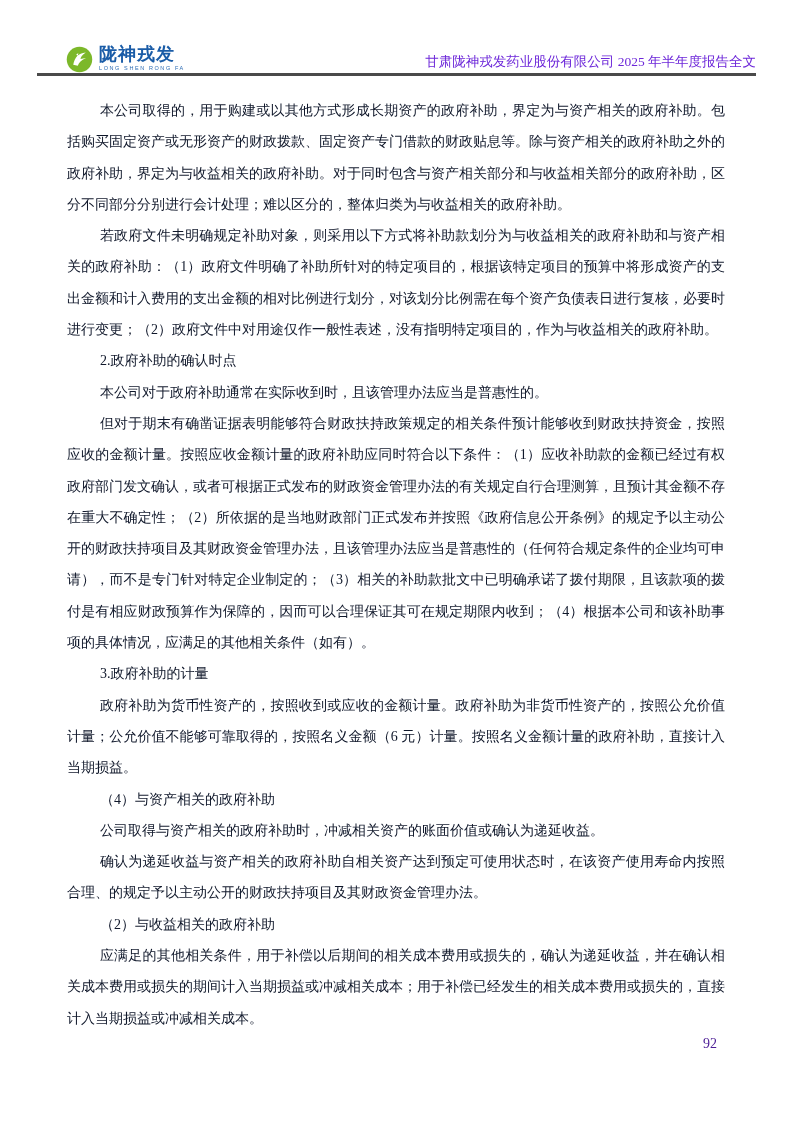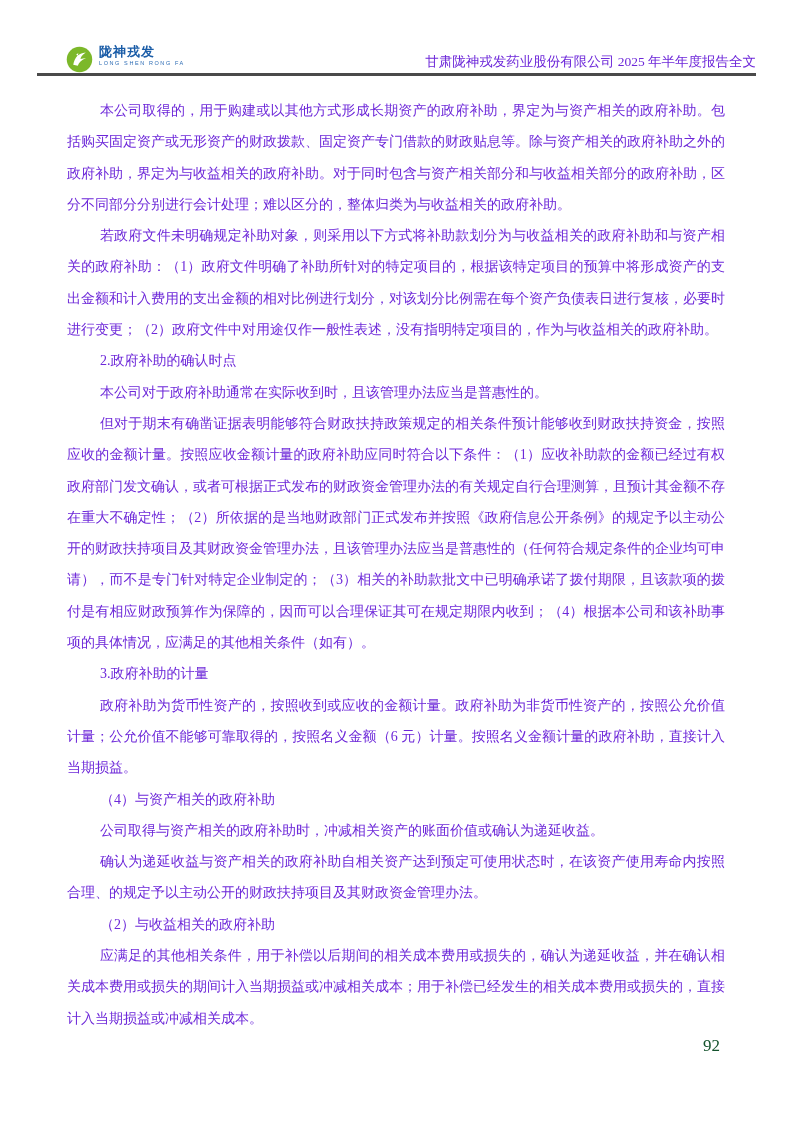--- a/index.html
+++ b/index.html
@@ -14,21 +14,21 @@
   }
   
   .logo{
     position:absolute;left:66px;top:45px;
     display:flex;align-items:flex-start;
   }
   .logo-icon{display:block;margin-top:1px;}
   .logo-text{margin-left:6px;line-height:1;}
   .logo-cn{
     font-family:"Liberation Sans","DejaVu Sans",sans-serif;
-    font-size:13px;font-weight:bold;color:#1a5ca7;
+    font-size:18px;font-weight:bold;color:#1a5ca7;
     letter-spacing:1px;
   }
   .logo-en{
     font-family:"Liberation Sans","DejaVu Sans",sans-serif;
     font-size:5.5px;color:#2e6db5;letter-spacing:1.6px;
     margin-top:3px;white-space:nowrap;
   }
   .doc-title{
     position:absolute;top:53px;right:37px;
     font-size:13.5px;color:#6d28d9;white-space:nowrap;
@@ -40,26 +40,26 @@
   
   .doc-body{
     position:absolute;left:67px;top:95px;width:658px;
   }
   .doc-body p{
     margin:0;
     font-size:14px;
     line-height:31.3px;
     text-align:justify;
     text-indent:2.35em;
-    color:#6d28d9;
+    color:#0f172a;
     word-break:break-all;
   }
   .page-number{
     position:absolute;left:703px;top:1036px;
-    font-size:17px;color:#14532d;
+    font-size:14px;color:#4c1d95;
   }
 </style>
 </head>
 <body>
 
 <div class="page">
 
   <header>
     <div class="logo">
       <svg class="logo-icon" width="27" height="27" viewBox="0 0 28 28" aria-hidden="true">

